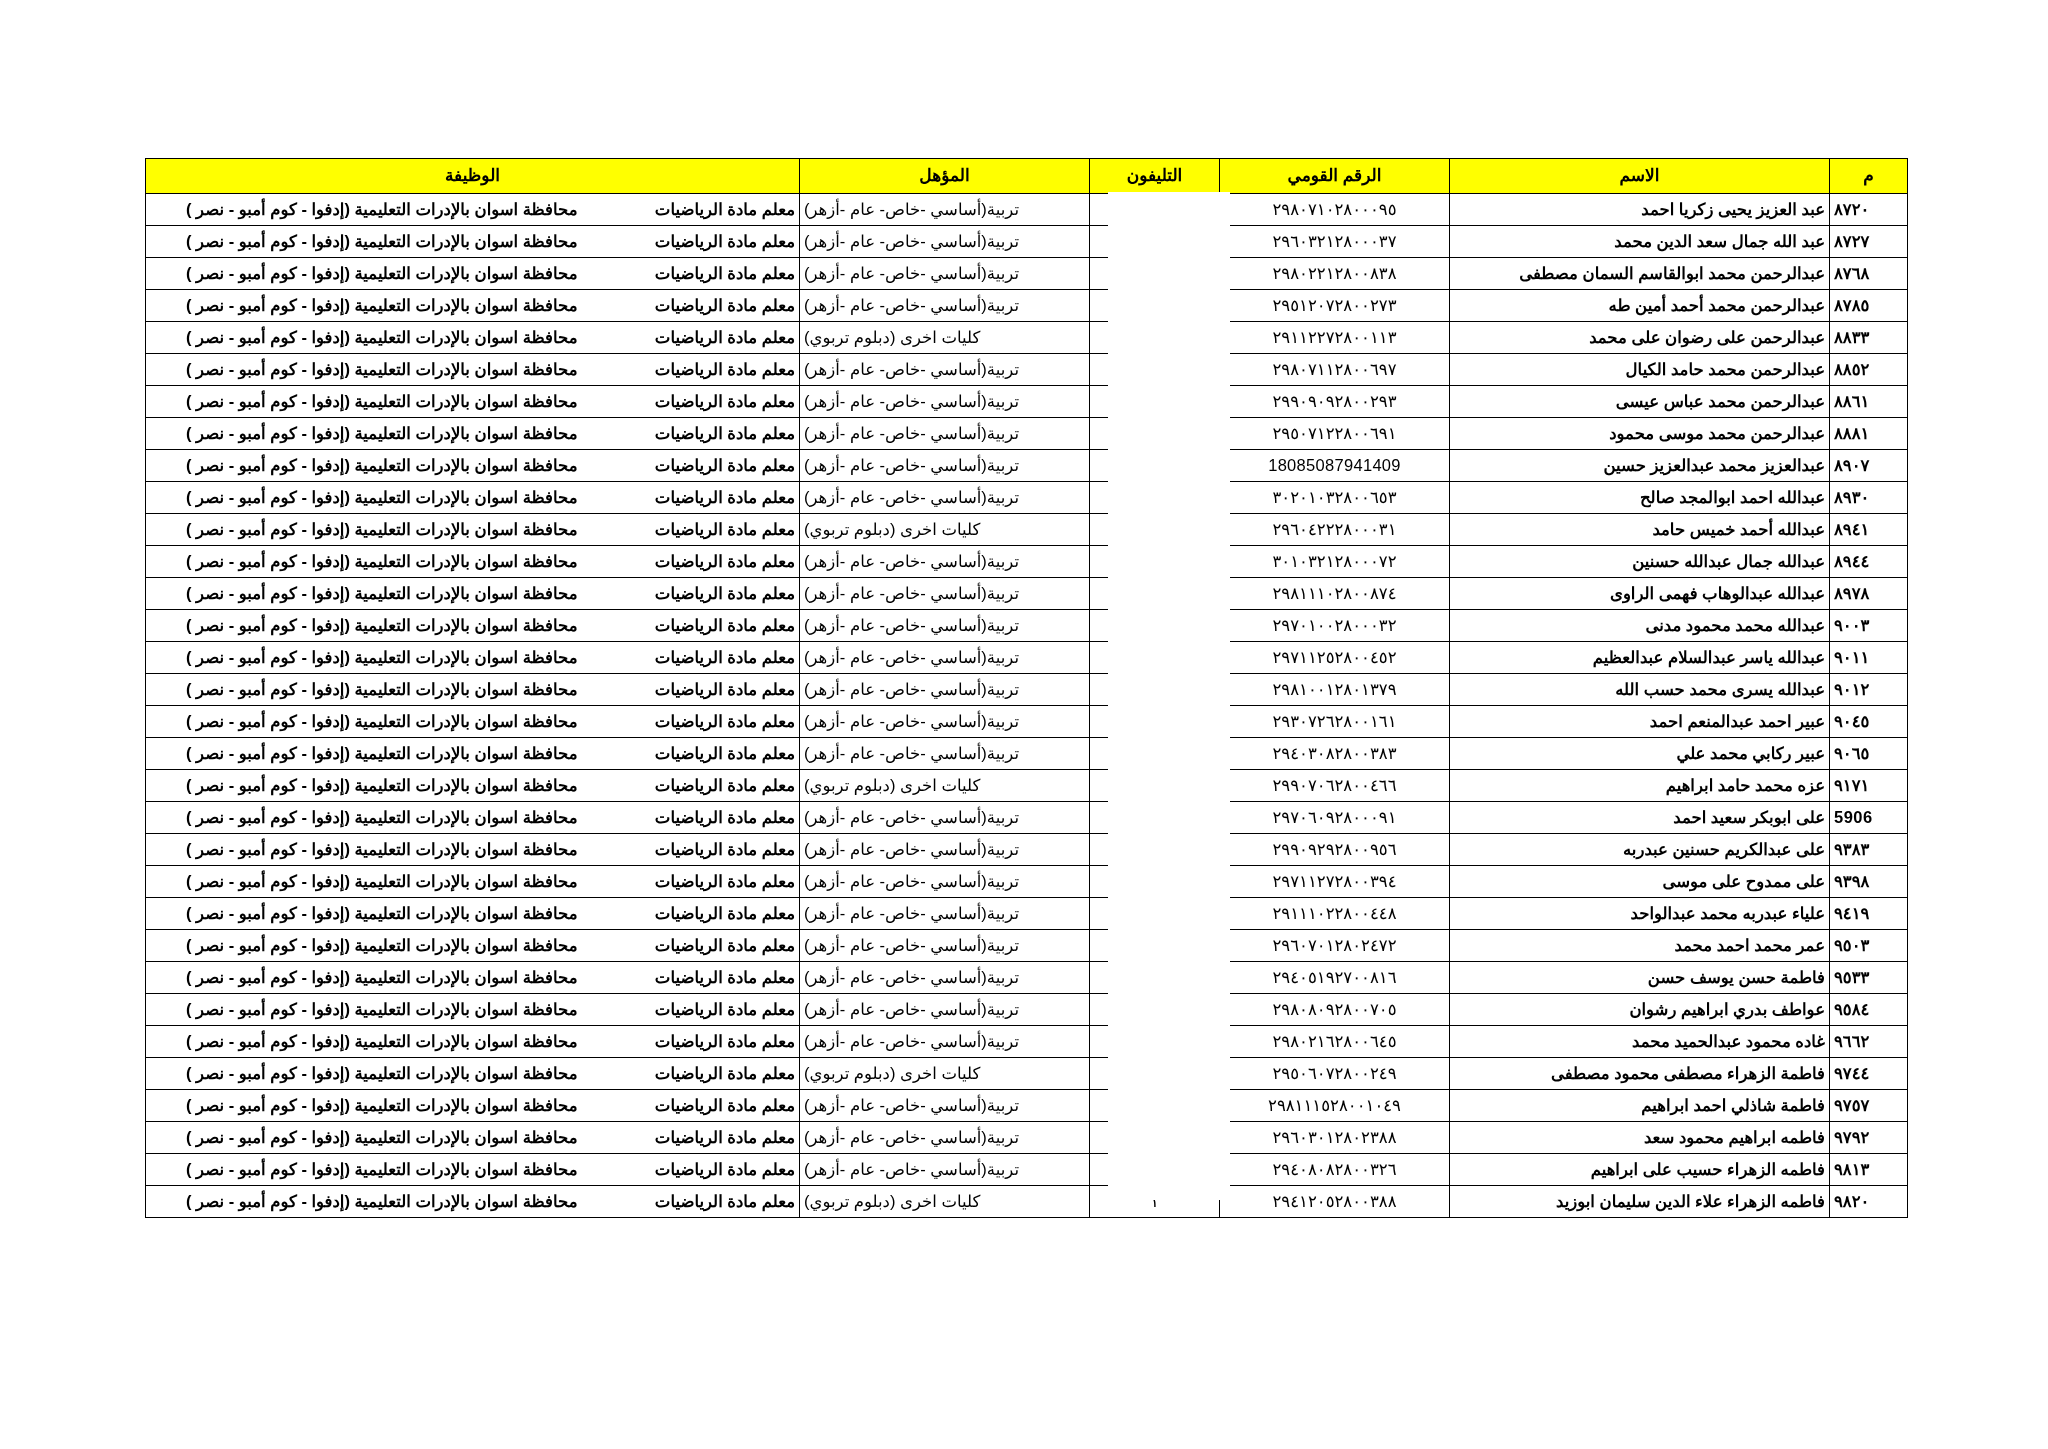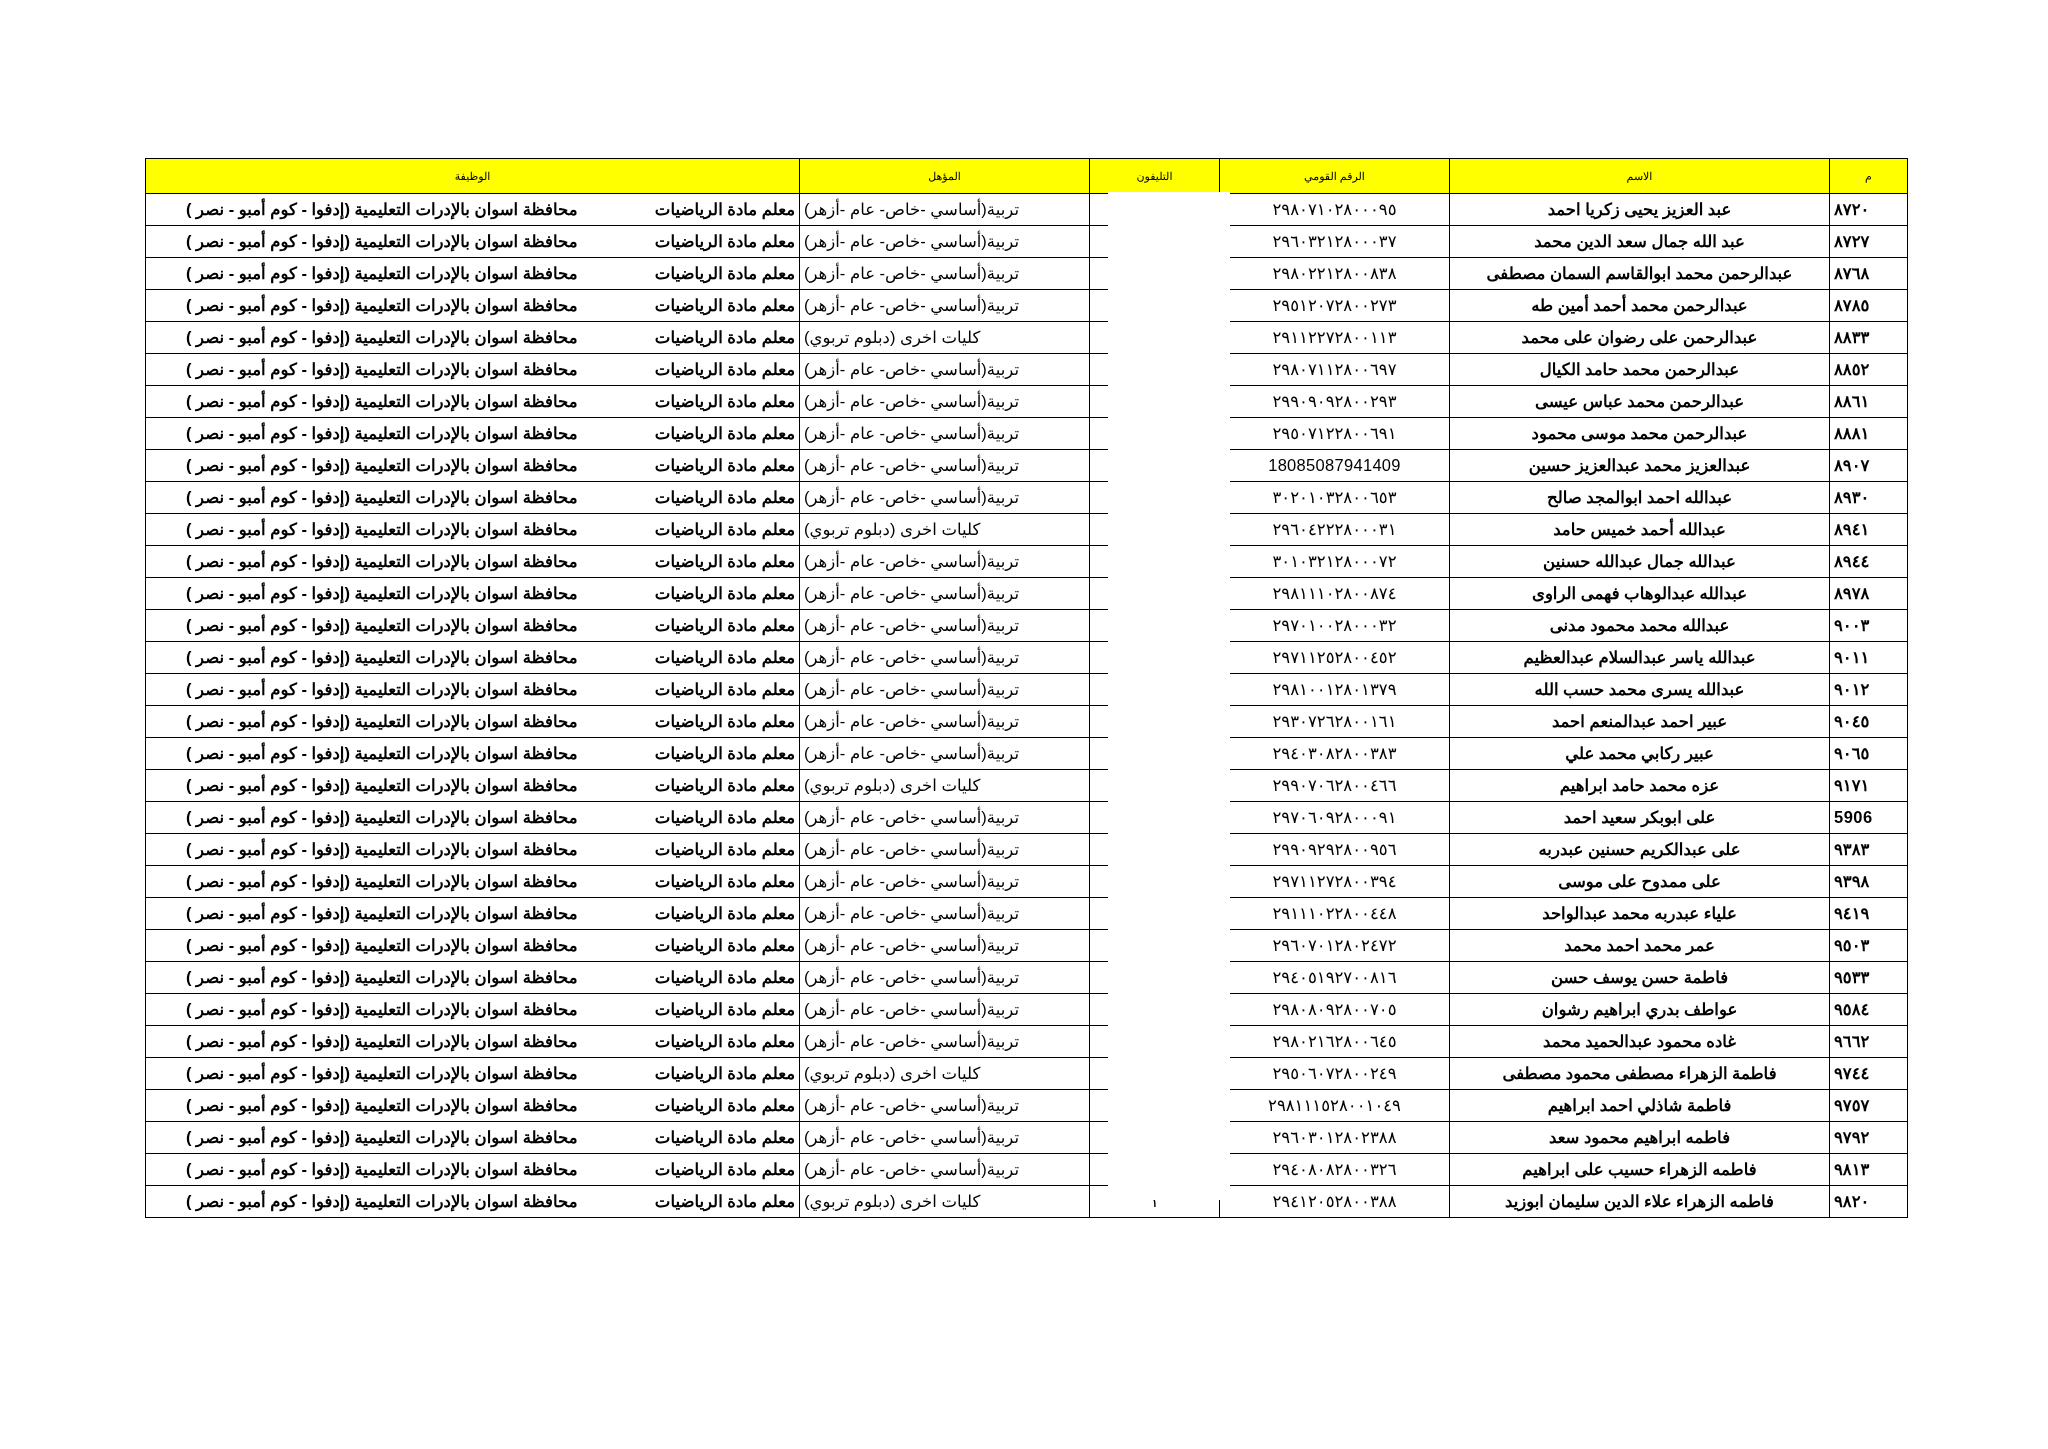--- a/index.html
+++ b/index.html
@@ -37,35 +37,35 @@
     padding: 0 4px;
     font-size: 16.5px;
     line-height: 1.12;
     height: 31px;
     white-space: nowrap;
     overflow: hidden;
     vertical-align: middle;
   }
   table.roster thead th {
     background: #ffff00;
-    font-weight: normal;
+    font-weight: bold;
     text-align: center;
     height: 34px;
-    font-size: 11px;
+    font-size: 17px;
   }
   
   col.c-num    { width: 78px; }
   col.c-name   { width: 380px; }
   col.c-nid    { width: 230px; }
   col.c-phone  { width: 130px; }
   col.c-qual   { width: 290px; }
   col.c-job    { width: 654px; }
 
   td.num   { text-align: left; font-weight: bold; letter-spacing: .5px; }
-  td.name  { text-align: center; font-weight: bold; }
+  td.name  { font-weight: bold; }
   td.nid   { text-align: center; letter-spacing: .3px; }
   td.phone { text-align: center; position: relative; }
   td.qual  { text-align: left; }
   td.job   { text-align: right; font-weight: bold; padding-right: 6px; }
 
   
   .phone-mask {
     position: absolute;
     top: 0;
     left: 0;

